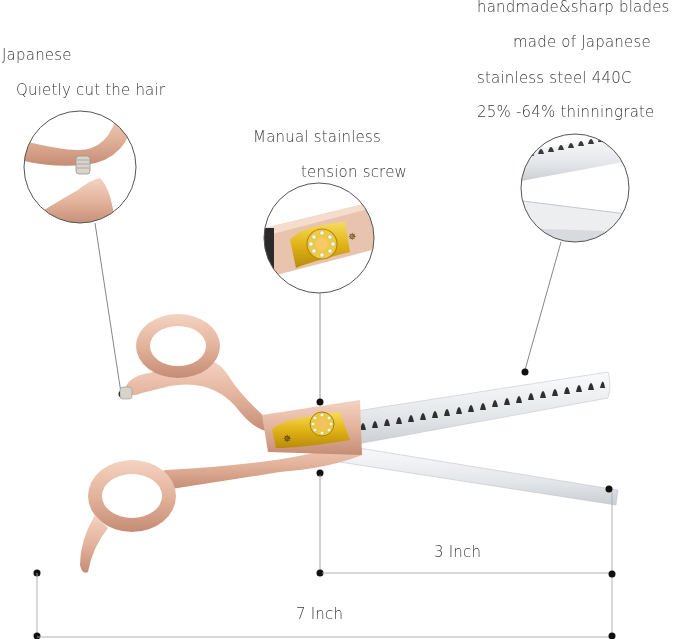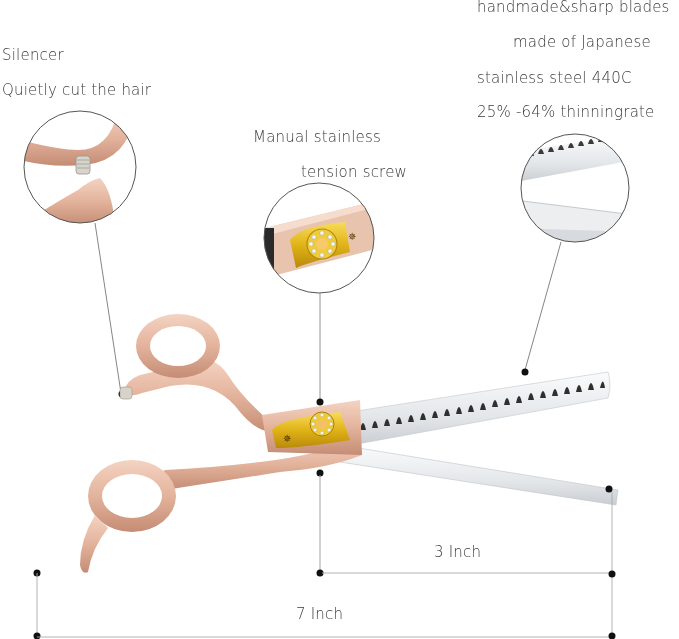--- a/index.html
+++ b/index.html
@@ -5,22 +5,22 @@
   html, body { margin: 0; padding: 0; background: #ffffff; }
   body { width: 679px; height: 639px; position: relative; overflow: hidden;
          font-family: "DejaVu Sans", "Liberation Sans", sans-serif; color: #333; }
   .label { position: absolute; font-size: 15px; font-weight: 300; color: #3a3a3a;
            white-space: nowrap; letter-spacing: 0.2px; }
   svg.stage { position: absolute; left: 0; top: 0; }
 </style>
 </head>
 <body>
 
-<div class="label" style="left:2px; top:46px;">Silencer</div>
-<div class="label" style="left:2px; top:81px;text-align:center;">Quietly cut the hair</div>
+<div class="label" style="left:2px; top:46px;">Japanese</div>
+<div class="label" style="left:16px; top:81px;text-align:center;">Quietly cut the hair</div>
 
 <div class="label" style="left:253px; top:128px;">Manual stainless</div>
 <div class="label" style="left:257px; top:163px;margin-left:44px;">tension screw</div>
 
 <div class="label" style="left:477px; top:-2px;">handmade&amp;sharp blades</div>
 <div class="label" style="left:477px; top:33px;margin-left:36px;">made of Japanese</div>
 <div class="label" style="left:477px; top:69px;">stainless steel 440C</div>
 <div class="label" style="left:477px; top:103px;">25% -64% thinningrate</div>
 
 <div class="label" style="left:434px; top:543px;">3 Inch</div>

